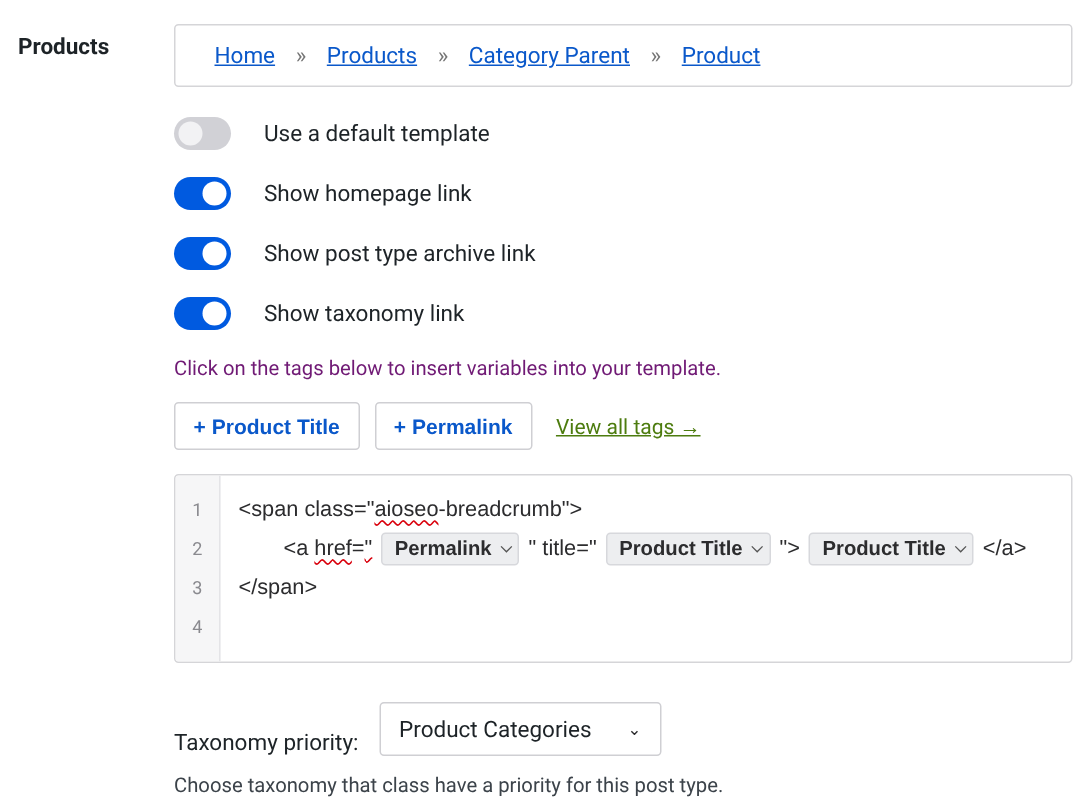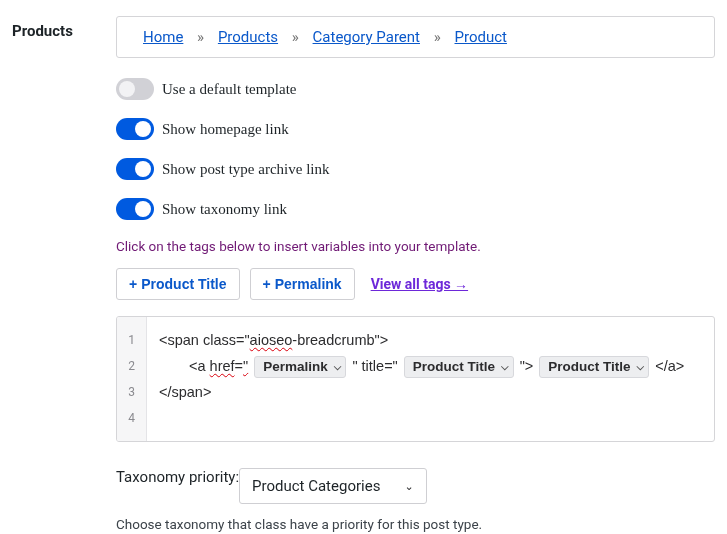--- a/index.html
+++ b/index.html
@@ -40,23 +40,22 @@
     text-decoration: underline;
     cursor: pointer;
   }
   .bc-sep {
     color: #757575;
     margin: 0 10px;
   }
   .toggle-row {
     display: flex;
     align-items: center;
-    gap: 8px;
+    gap: 22px;
     margin-bottom: 18px;
-    font-family: Liberation Serif, serif;
   }
   .toggle {
     width: 38px;
     height: 22px;
     border-radius: 11px;
     position: relative;
     flex-shrink: 0;
     cursor: pointer;
   }
   .toggle.off { background: #d1d1d6; }
@@ -91,26 +90,25 @@
     font-size: 14px;
     font-weight: 600;
     color: #0a58ca;
     cursor: pointer;
     display: inline-flex;
     align-items: center;
     gap: 4px;
   }
   .tag-btn .plus { font-weight: 700; }
   .view-all {
-    color: #6d28d9;
+    color: #4d7c0f;
     text-decoration: underline;
     font-size: 14px;
     cursor: pointer;
     margin-left: 6px;
-    font-weight: bold;
   }
   .code-box {
     border: 1px solid #d5d5d8;
     border-radius: 3px;
     display: flex;
     margin-bottom: 26px;
     overflow: hidden;
   }
   .gutter {
     background: #f6f6f7;
@@ -162,21 +160,22 @@
     color: #2c2c2e;
     vertical-align: middle;
   }
   .chip .chev {
     margin-left: 6px;
     font-size: 10px;
     color: #555;
   }
   .priority-row {
     display: flex;
-    align-items: flex-start;
+    align-items: flex-end;
+    gap: 14px;
     margin-bottom: 12px;
   }
   .priority-label { font-size: 15px; }
   .select-box {
     border: 1px solid #cfcfd3;
     border-radius: 3px;
     padding: 8px 12px;
     font-size: 15px;
     display: inline-flex;
     align-items: center;

